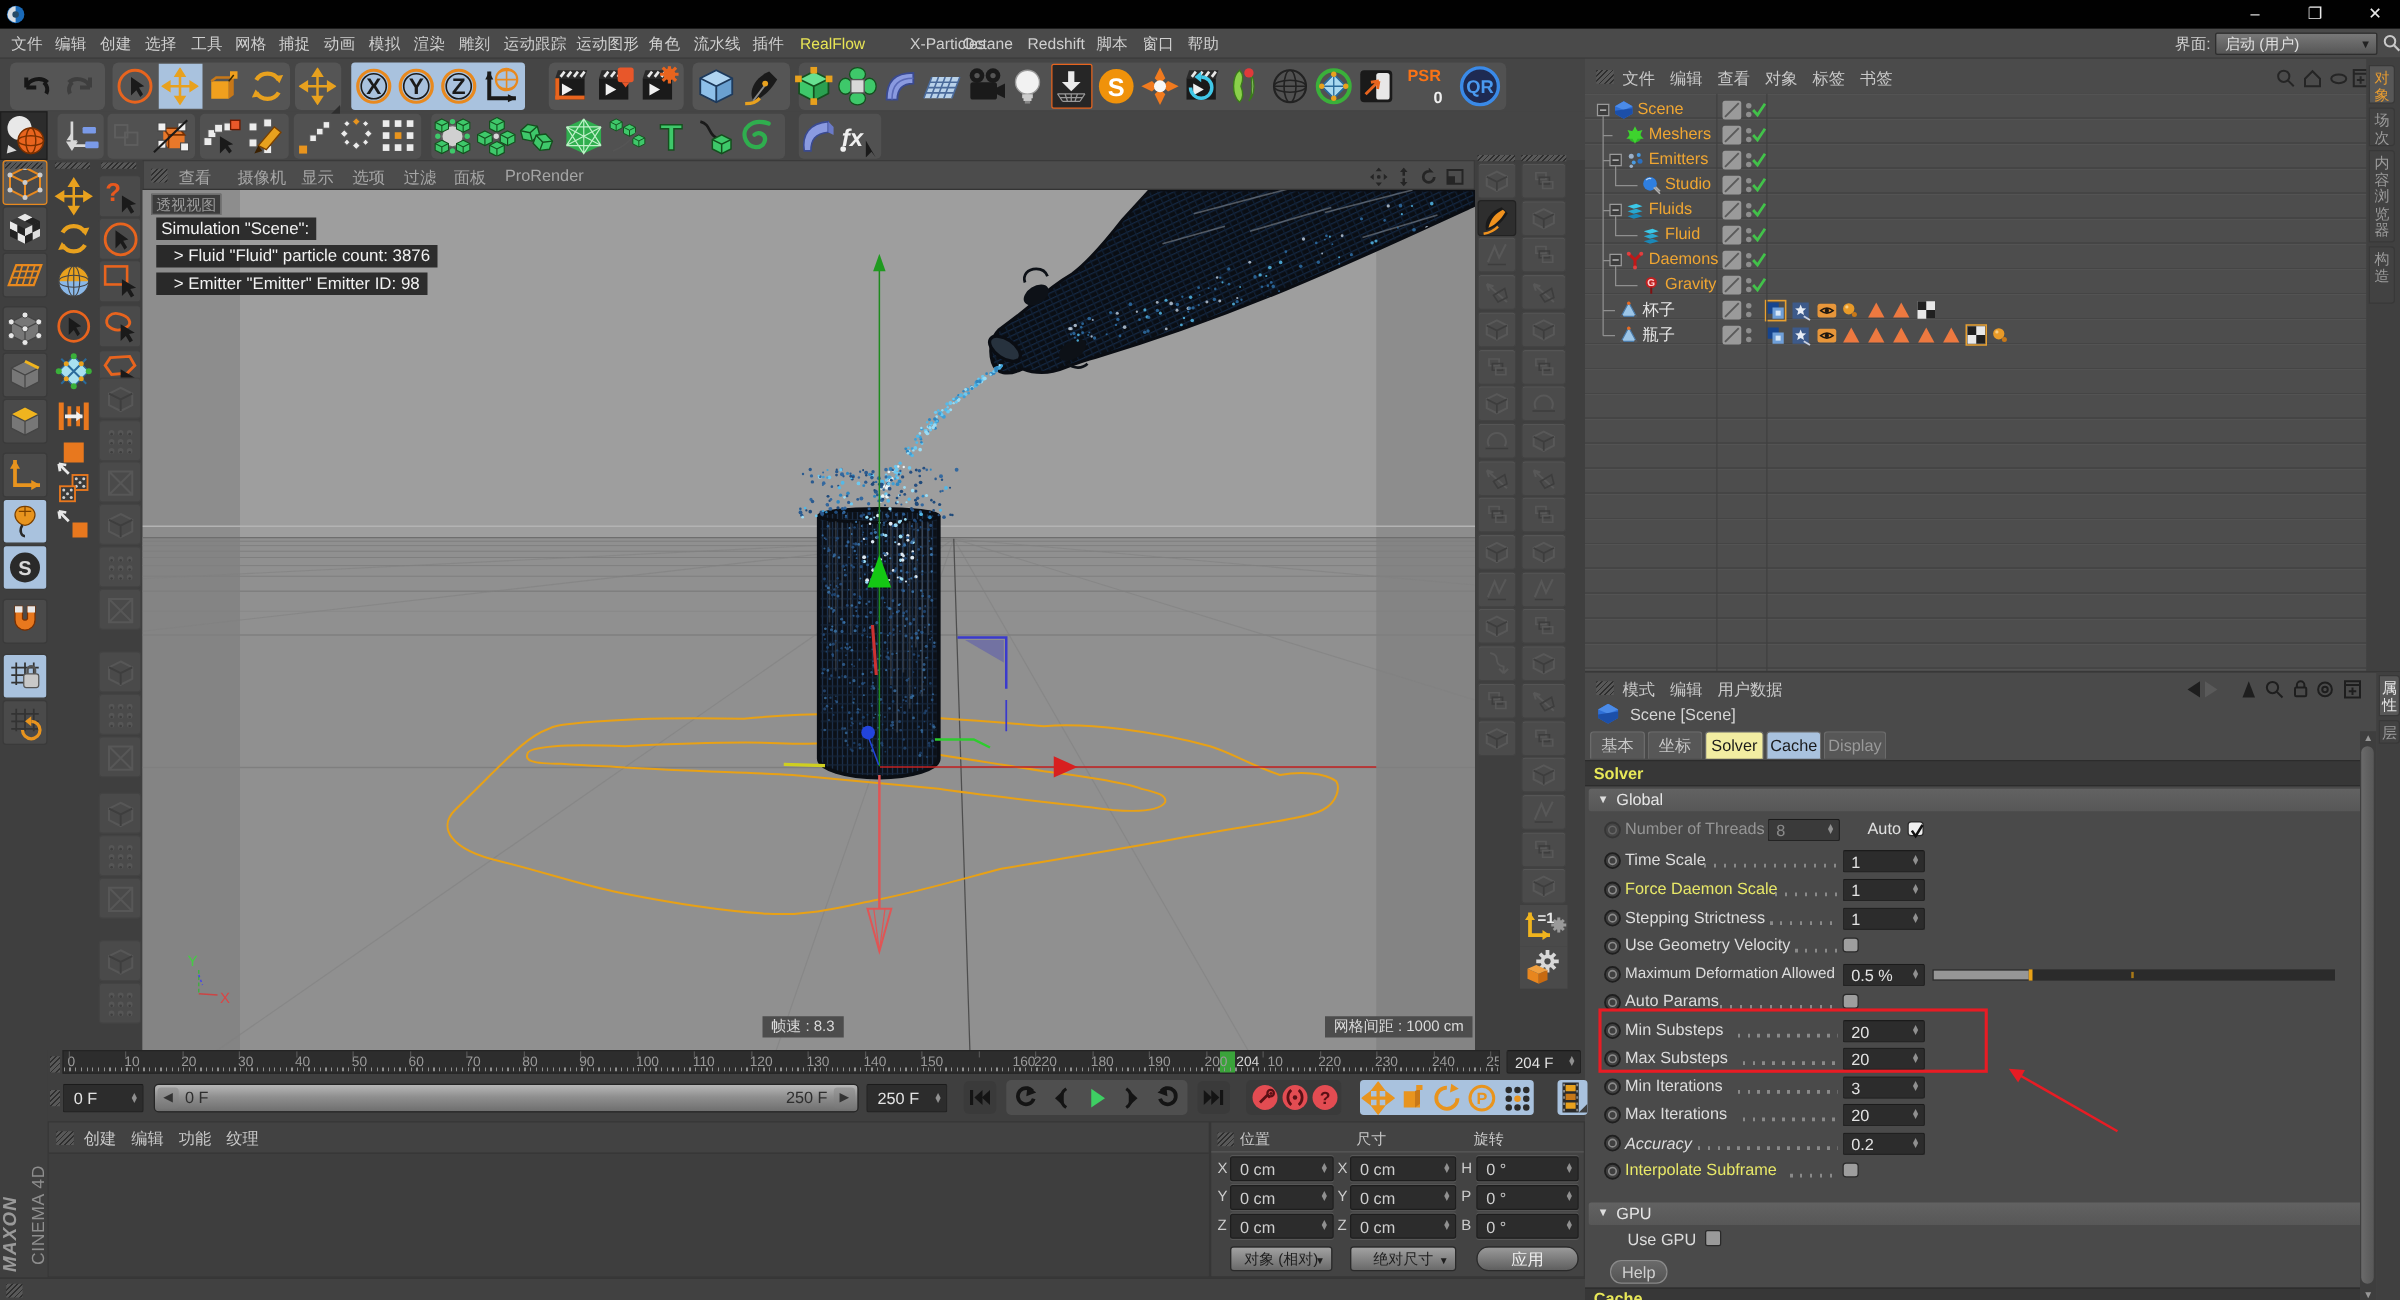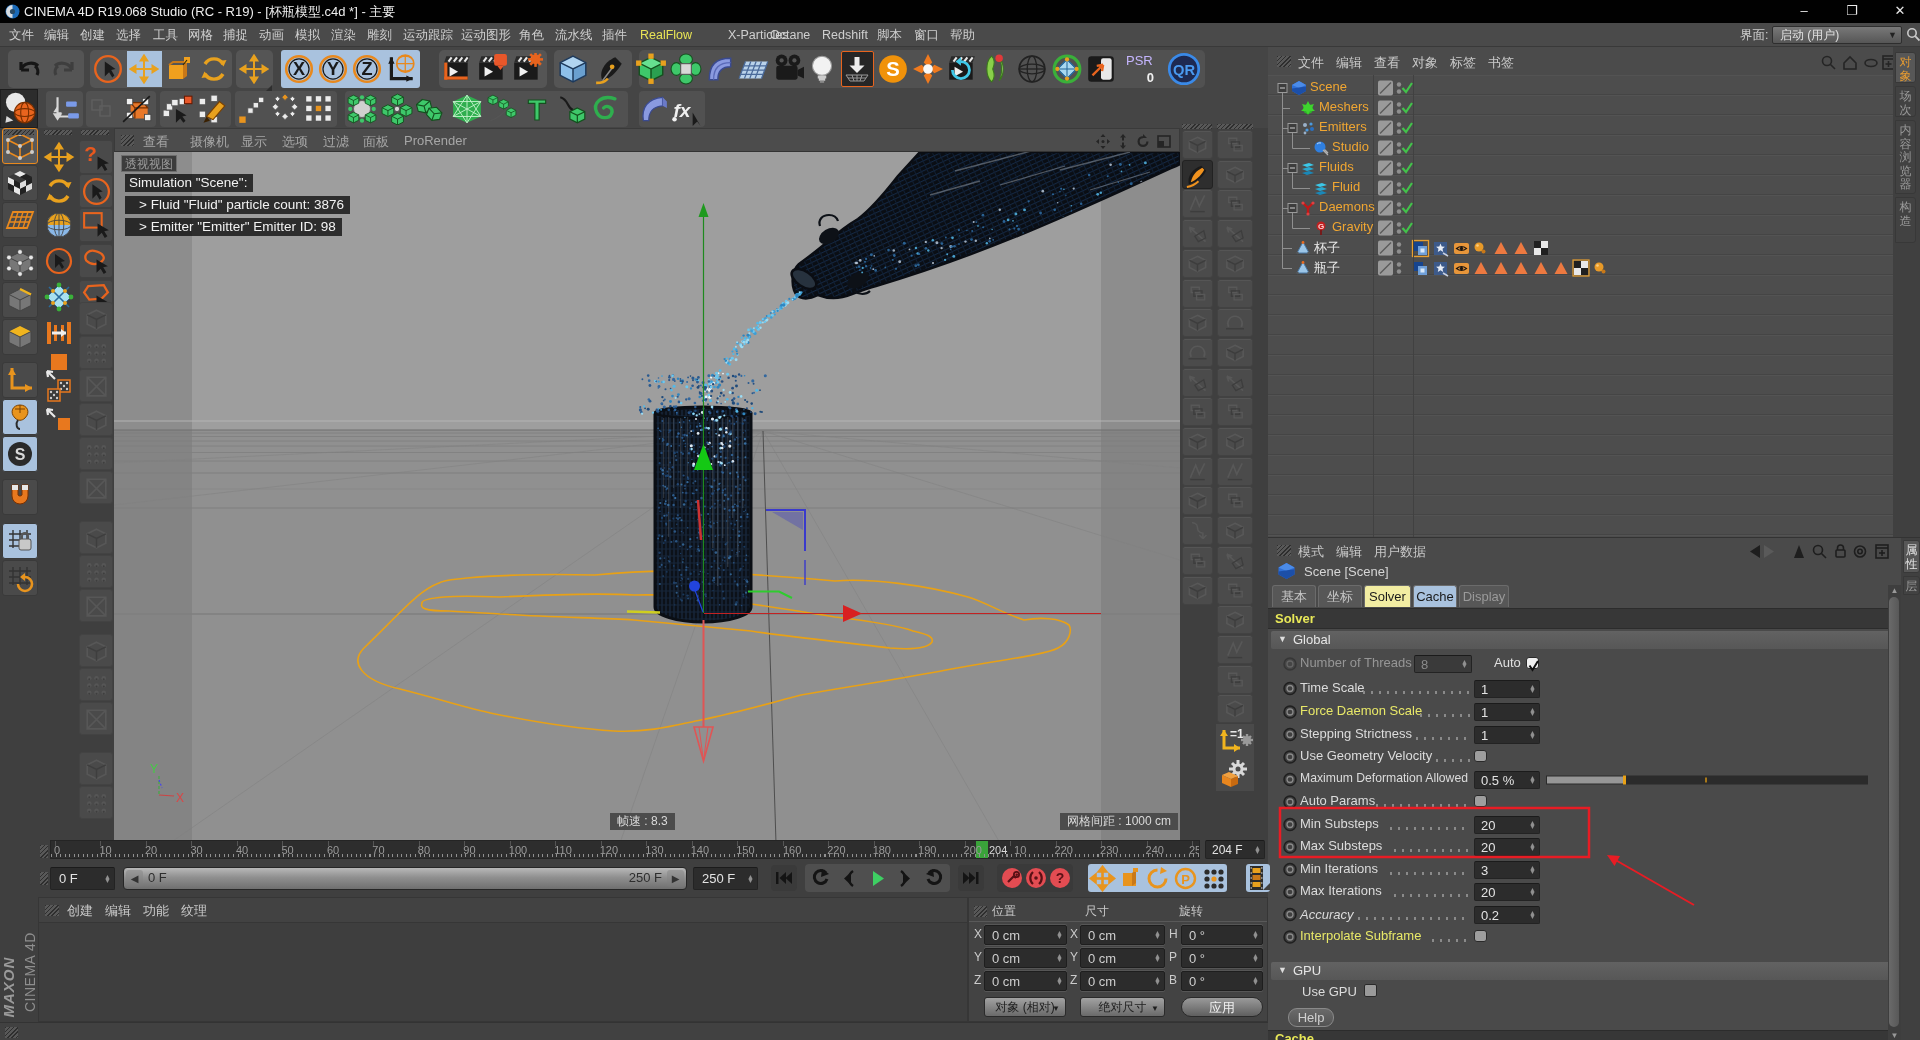--- a/index.html
+++ b/index.html
@@ -38,21 +38,20 @@
 </head>
 <body>
 <div id="stage">
 
   <div id="titlebar" class="abs">
     <svg class="abs" style="left:5px;top:4px" width="15" height="15" viewBox="0 0 15 15">
       <circle cx="7.5" cy="7.5" r="7" fill="#1a6ab8"></circle>
       <path d="M7.5 1 A6.5 6.5 0 0 0 7.5 14 Z" fill="#d8dde2"></path>
       <circle cx="7.5" cy="7.5" r="2.6" fill="#274a66"></circle>
     </svg>
-    <span class="ttxt">CINEMA 4D R19.068 Studio (RC - R19) - [杯瓶模型.c4d *] - 主要</span>
     <div class="winbtn" style="left:1797px">–</div>
     <div class="winbtn" style="left:1845px">❐</div>
     <div class="winbtn" style="left:1893px">✕</div>
   </div>
 
   <div id="menubar" class="abs">
       <span class="mi" style="left: 9px;">文件</span>
       <span class="mi" style="left: 44px;">编辑</span>
       <span class="mi" style="left: 80px;">创建</span>
       <span class="mi" style="left: 116px;">选择</span>
@@ -1734,21 +1733,21 @@
         <div style="position: absolute; top: 3px; font-size: 11px; color: rgb(154, 154, 154); left: 503.28px;">110</div>
         <div style="position: absolute; top: 0px; width: 1px; height: 5px; background: rgb(85, 85, 85); left: 504.28px;"></div>
         <div style="position: absolute; top: 3px; font-size: 11px; color: rgb(154, 154, 154); left: 548.76px;">120</div>
         <div style="position: absolute; top: 0px; width: 1px; height: 5px; background: rgb(85, 85, 85); left: 549.76px;"></div>
         <div style="position: absolute; top: 3px; font-size: 11px; color: rgb(154, 154, 154); left: 594.24px;">130</div>
         <div style="position: absolute; top: 0px; width: 1px; height: 5px; background: rgb(85, 85, 85); left: 595.24px;"></div>
         <div style="position: absolute; top: 3px; font-size: 11px; color: rgb(154, 154, 154); left: 639.72px;">140</div>
         <div style="position: absolute; top: 0px; width: 1px; height: 5px; background: rgb(85, 85, 85); left: 640.72px;"></div>
         <div style="position: absolute; top: 3px; font-size: 11px; color: rgb(154, 154, 154); left: 685.2px;">150</div>
         <div style="position: absolute; top: 0px; width: 1px; height: 5px; background: rgb(85, 85, 85); left: 686.2px;"></div>
-        <div style="position: absolute; top: 3px; font-size: 11px; color: rgb(154, 154, 154); left: 732px;">160</div>
+        <div style="position: absolute; top: 3px; font-size: 11px; color: rgb(154, 154, 154); left: 759px;">160</div>
         <div style="position: absolute; top: 0px; width: 1px; height: 5px; background: rgb(85, 85, 85); left: 731.68px;"></div>
         <div style="position: absolute; top: 3px; font-size: 11px; color: rgb(154, 154, 154); left: 776.16px;">220</div>
         <div style="position: absolute; top: 0px; width: 1px; height: 5px; background: rgb(85, 85, 85); left: 777.16px;"></div>
         <div style="position: absolute; top: 3px; font-size: 11px; color: rgb(154, 154, 154); left: 821.64px;">180</div>
         <div style="position: absolute; top: 0px; width: 1px; height: 5px; background: rgb(85, 85, 85); left: 822.64px;"></div>
         <div style="position: absolute; top: 3px; font-size: 11px; color: rgb(154, 154, 154); left: 867.12px;">190</div>
         <div style="position: absolute; top: 0px; width: 1px; height: 5px; background: rgb(85, 85, 85); left: 868.12px;"></div>
         <div style="position: absolute; top: 3px; font-size: 11px; color: rgb(154, 154, 154); left: 912.6px;">200</div>
         <div style="position: absolute; top: 0px; width: 1px; height: 5px; background: rgb(85, 85, 85); left: 913.6px;"></div>
         <div style="position: absolute; top: 3px; font-size: 11px; color: rgb(154, 154, 154); left: 963.08px;">10</div>
@@ -2175,21 +2174,21 @@
           <circle cx="15" cy="24" r="2"></circle>
           <circle cx="6" cy="15" r="2"></circle>
         </g>
       </svg></div>
     <div style="position: absolute; left: 1085px; top: 53px; width: 32px; height: 32px;"><svg width="32" height="32" viewBox="0 0 30 30">
         <rect x="3" y="3" width="24" height="24" rx="3" fill="#1a1a1a"></rect>
         <rect x="15" y="5" width="10" height="20" rx="2" fill="#e8e8e8"></rect>
         <path d="M7,21 L17,11 M17,11 l-6,1 M17,11 l-1,6" stroke="#e8641e" stroke-width="2.2" fill="none"></path>
       </svg></div>
     <div style="position: absolute; left: 1124px; top: 51px; width: 34px; height: 36px;">
-      <div style="position:absolute;left:2px;top:2px;color:#c4b5fd;font-weight:normal;font-size:13px">PSR</div>
+      <div style="position:absolute;left:2px;top:2px;color:#f97316;font-weight:bold;font-size:13px">PSR</div>
       <div style="position:absolute;right:4px;bottom:2px;color:#f0f0f0;font-weight:bold;font-size:13px">0</div>
     </div>
     <div style="position: absolute; left: 1167px; top: 52px; width: 34px; height: 34px;"><svg width="34" height="34" viewBox="0 0 30 30">
         <circle cx="15" cy="15" r="13.5" fill="#1e2a52"></circle>
         <circle cx="15" cy="15" r="13" fill="none" stroke="#3a8ae8" stroke-width="2.4"></circle>
         <text x="15" y="20" font-size="13" font-weight="bold" fill="#4a9af0" text-anchor="middle">QR</text>
       </svg></div>
     <div style="position: absolute; left: 0px; top: 89px; width: 38px; height: 39px; background: rgb(44, 44, 44); border: 1px solid rgb(30, 30, 30);"></div>
     <div style="position: absolute; left: 2px; top: 91px; width: 34px; height: 34px;"><svg width="34" height="34" viewBox="0 0 30 30">
         <circle cx="12" cy="10" r="8.5" fill="#e8e8e8"></circle>

